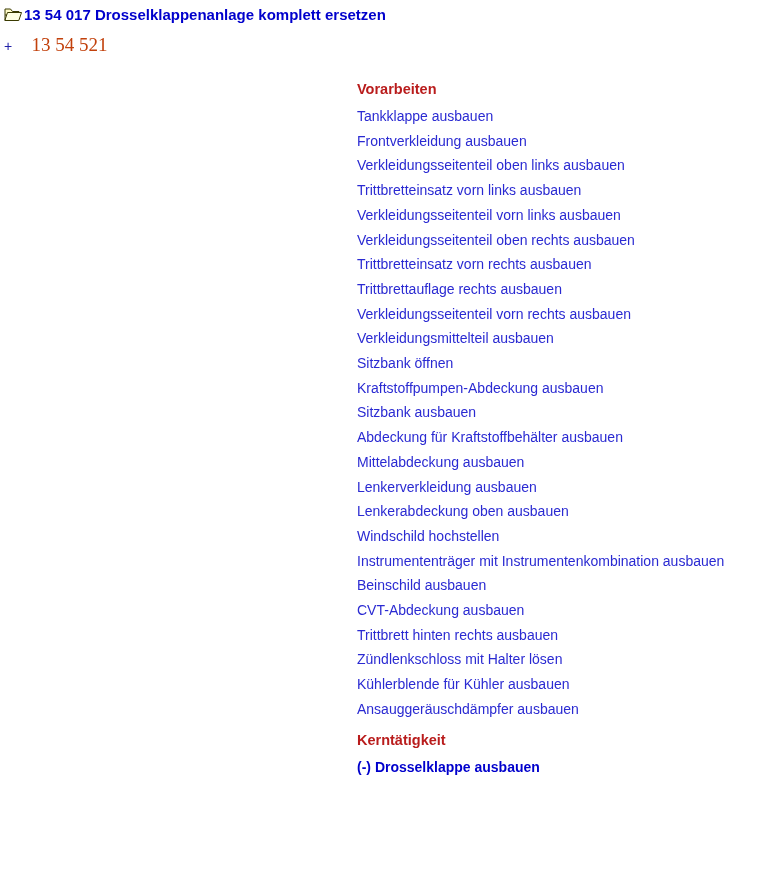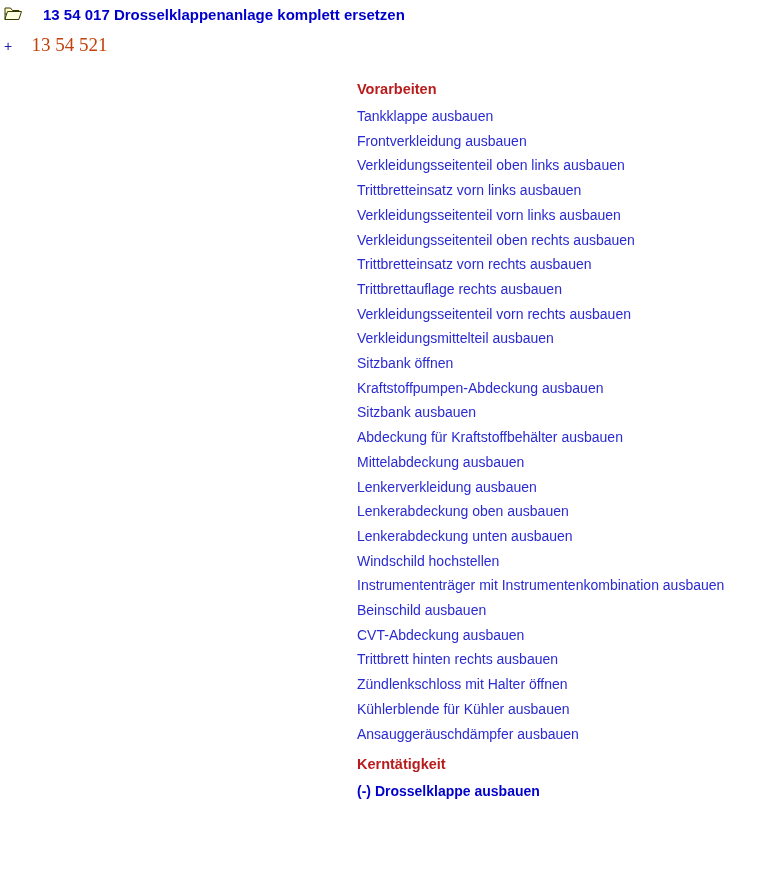--- a/index.html
+++ b/index.html
@@ -7,22 +7,22 @@
     width: 772px; height: 887px;
     background: #ffffff;
     font-family: "Liberation Sans", sans-serif;
     overflow: hidden;
     position: relative;
   }
   .header-row1 {
     position: absolute;
     left: 4px; top: 6px;
     display: flex;
-    align-items: flex-start;
-    gap: 21px;
+    align-items: center;
+    gap: 2px;
     white-space: nowrap;
   }
   .folder-icon-wrap {
     width: 18px; height: 15px;
     display: inline-block;
     flex: 0 0 auto;
     cursor: pointer;
   }
   .node-title {
     color: #0000CC;
@@ -111,24 +111,23 @@
   <div class="item">Trittbrettauflage rechts ausbauen</div>
   <div class="item">Verkleidungsseitenteil vorn rechts ausbauen</div>
   <div class="item">Verkleidungsmittelteil ausbauen</div>
   <div class="item">Sitzbank öffnen</div>
   <div class="item">Kraftstoffpumpen-Abdeckung ausbauen</div>
   <div class="item">Sitzbank ausbauen</div>
   <div class="item">Abdeckung für Kraftstoffbehälter ausbauen</div>
   <div class="item">Mittelabdeckung ausbauen</div>
   <div class="item">Lenkerverkleidung ausbauen</div>
   <div class="item">Lenkerabdeckung oben ausbauen</div>
-  <div class="item">Lenkerabdeckung unten ausbauen</div>
   <div class="item">Windschild hochstellen</div>
   <div class="item">Instrumententräger mit Instrumentenkombination ausbauen</div>
   <div class="item">Beinschild ausbauen</div>
   <div class="item">CVT-Abdeckung ausbauen</div>
   <div class="item">Trittbrett hinten rechts ausbauen</div>
-  <div class="item">Zündlenkschloss mit Halter öffnen</div>
+  <div class="item">Zündlenkschloss mit Halter lösen</div>
   <div class="item">Kühlerblende für Kühler ausbauen</div>
   <div class="item">Ansauggeräuschdämpfer ausbauen</div>
   <div class="section-heading core">Kerntätigkeit</div>
   <div class="item bold">(-) Drosselklappe ausbauen</div>
 </div>
 
 </body></html>

